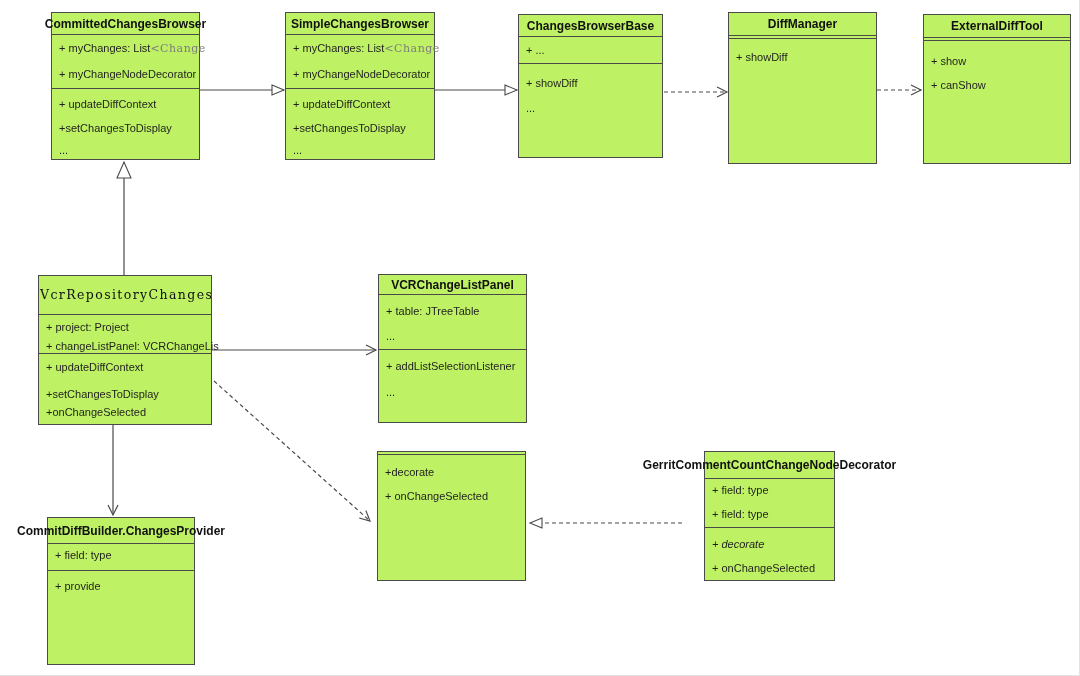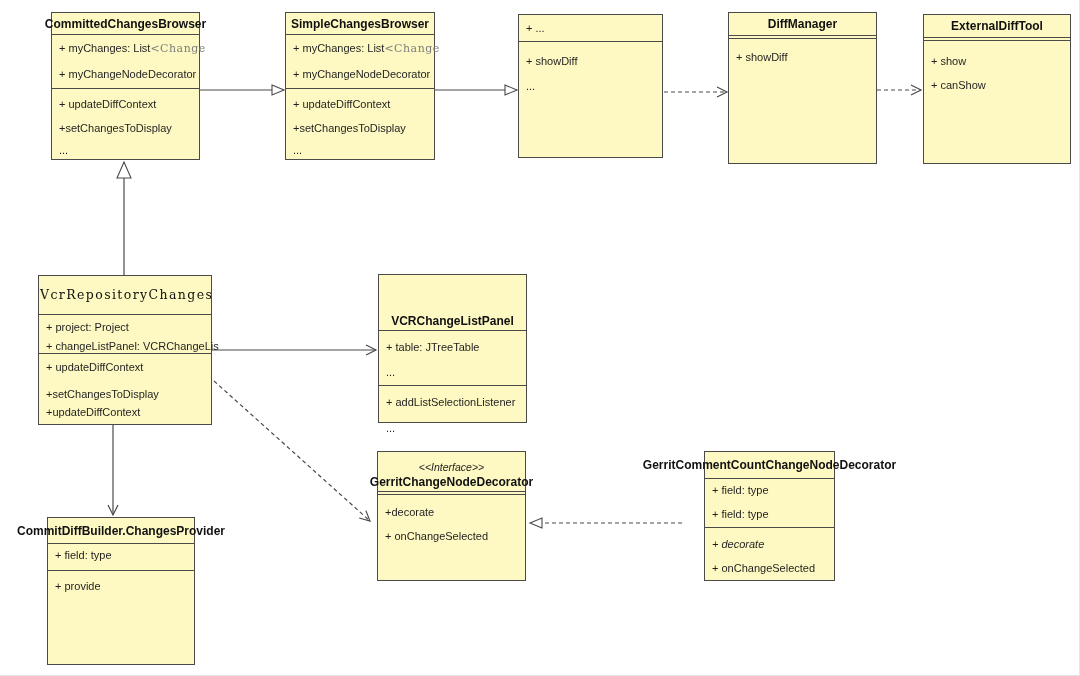--- a/index.html
+++ b/index.html
@@ -7,21 +7,21 @@
     position:relative; width:1080px; height:676px; background:#ffffff;
     font-family:"Liberation Sans", sans-serif; overflow:hidden;
     border-right:1px solid #e3e3e3; border-bottom:1px solid #e3e3e3;
     box-sizing:border-box;
   }
   #edges { position:absolute; left:0; top:0; width:1080px; height:676px; pointer-events:none; }
   #edges line { stroke:#4a4a4a; stroke-width:1.2; }
   #edges line.dash { stroke-dasharray:4 3; }
 
   .node {
-    position:absolute; box-sizing:border-box; background:#fef9c3;
+    position:absolute; box-sizing:border-box; background:#bef264;
     border:1px solid #4a4a4a; font-size:11px; color:#1f1f1f;
   }
   .hdr {
     display:flex; align-items:center; justify-content:center;
     font-weight:bold; font-size:12px; color:#111111; white-space:nowrap;
     border-bottom:1px solid #4a4a4a; overflow:visible; line-height:12px;
   }
   .hdr.stack { flex-direction:column; justify-content:flex-end; padding-bottom:3px; }
   .stereo { font-weight:normal; font-style:italic; font-size:10.5px; color:#222; margin-bottom:3px; }
   .dbl { height:2px; border-bottom:1px solid #4a4a4a; }
@@ -86,20 +86,23 @@
       <div class="member">+ myChangeNodeDecorator</div>
     </div>
     <div class="comp" style="padding-top:9px;">
       <div class="member" style="margin-bottom:11px;">+ updateDiffContext</div>
       <div class="member" style="margin-bottom:9px;">+setChangesToDisplay</div>
       <div class="member">...</div>
     </div>
   </div>
 
   <div class="node" style="left:518px; top:14px; width:145px; height:144px;">
+    <div class="hdr" style="height:21px;">
+        <span>ChangesBrowserBase</span>
+      </div>
     <div class="comp split" style="height:27px; padding-top:7px;">
       <div class="member">+ ...</div>
     </div>
     <div class="comp" style="padding-top:13px;">
       <div class="member" style="margin-bottom:12px;">+ showDiff</div>
       <div class="member">...</div>
     </div>
   </div>
 
   <div class="node" style="left:728px; top:12px; width:149px; height:152px;">
@@ -127,43 +130,39 @@
     <div class="hdr serif" style="height:38px;">
         <span>VcrRepositoryChangesBrow</span>
       </div>
     <div class="comp split" style="height:39px; padding-top:6px;">
       <div class="member" style="margin-bottom:6px;">+ project: Project</div>
       <div class="member">+ changeListPanel: VCRChangeLis</div>
     </div>
     <div class="comp" style="padding-top:7px;">
       <div class="member" style="margin-bottom:14px;">+ updateDiffContext</div>
       <div class="member" style="margin-bottom:5px;">+setChangesToDisplay</div>
-      <div class="member">+updateDiffContext</div>
+      <div class="member">+onChangeSelected</div>
     </div>
   </div>
 
   <div class="node" style="left:378px; top:274px; width:149px; height:149px;">
-    <div class="hdr" style="height:19px;margin-top:36px;">
+    <div class="hdr" style="height:19px;">
         <span>VCRChangeListPanel</span>
       </div>
     <div class="comp split" style="height:55px; padding-top:10px;">
       <div class="member" style="margin-bottom:12px;">+ table: JTreeTable</div>
       <div class="member">...</div>
     </div>
     <div class="comp" style="padding-top:10px;">
       <div class="member" style="margin-bottom:13px;">+ addListSelectionListener</div>
       <div class="member">...</div>
     </div>
   </div>
 
   <div class="node" style="left:377px; top:451px; width:149px; height:130px;">
-    <div class="hdr stack" style="height:36px;">
-      <span class="stereo">&lt;&lt;Interface&gt;&gt;</span>
-      <span>GerritChangeNodeDecorator</span>
-    </div>
     <div class="dbl"></div>
     <div class="comp" style="padding-top:11px;">
       <div class="member" style="margin-bottom:11px;">+decorate</div>
       <div class="member">+ onChangeSelected</div>
     </div>
   </div>
 
   <div class="node" style="left:704px; top:451px; width:131px; height:130px;">
     <div class="hdr" style="height:26px;">
         <span>GerritCommentCountChangeNodeDecorator</span>

